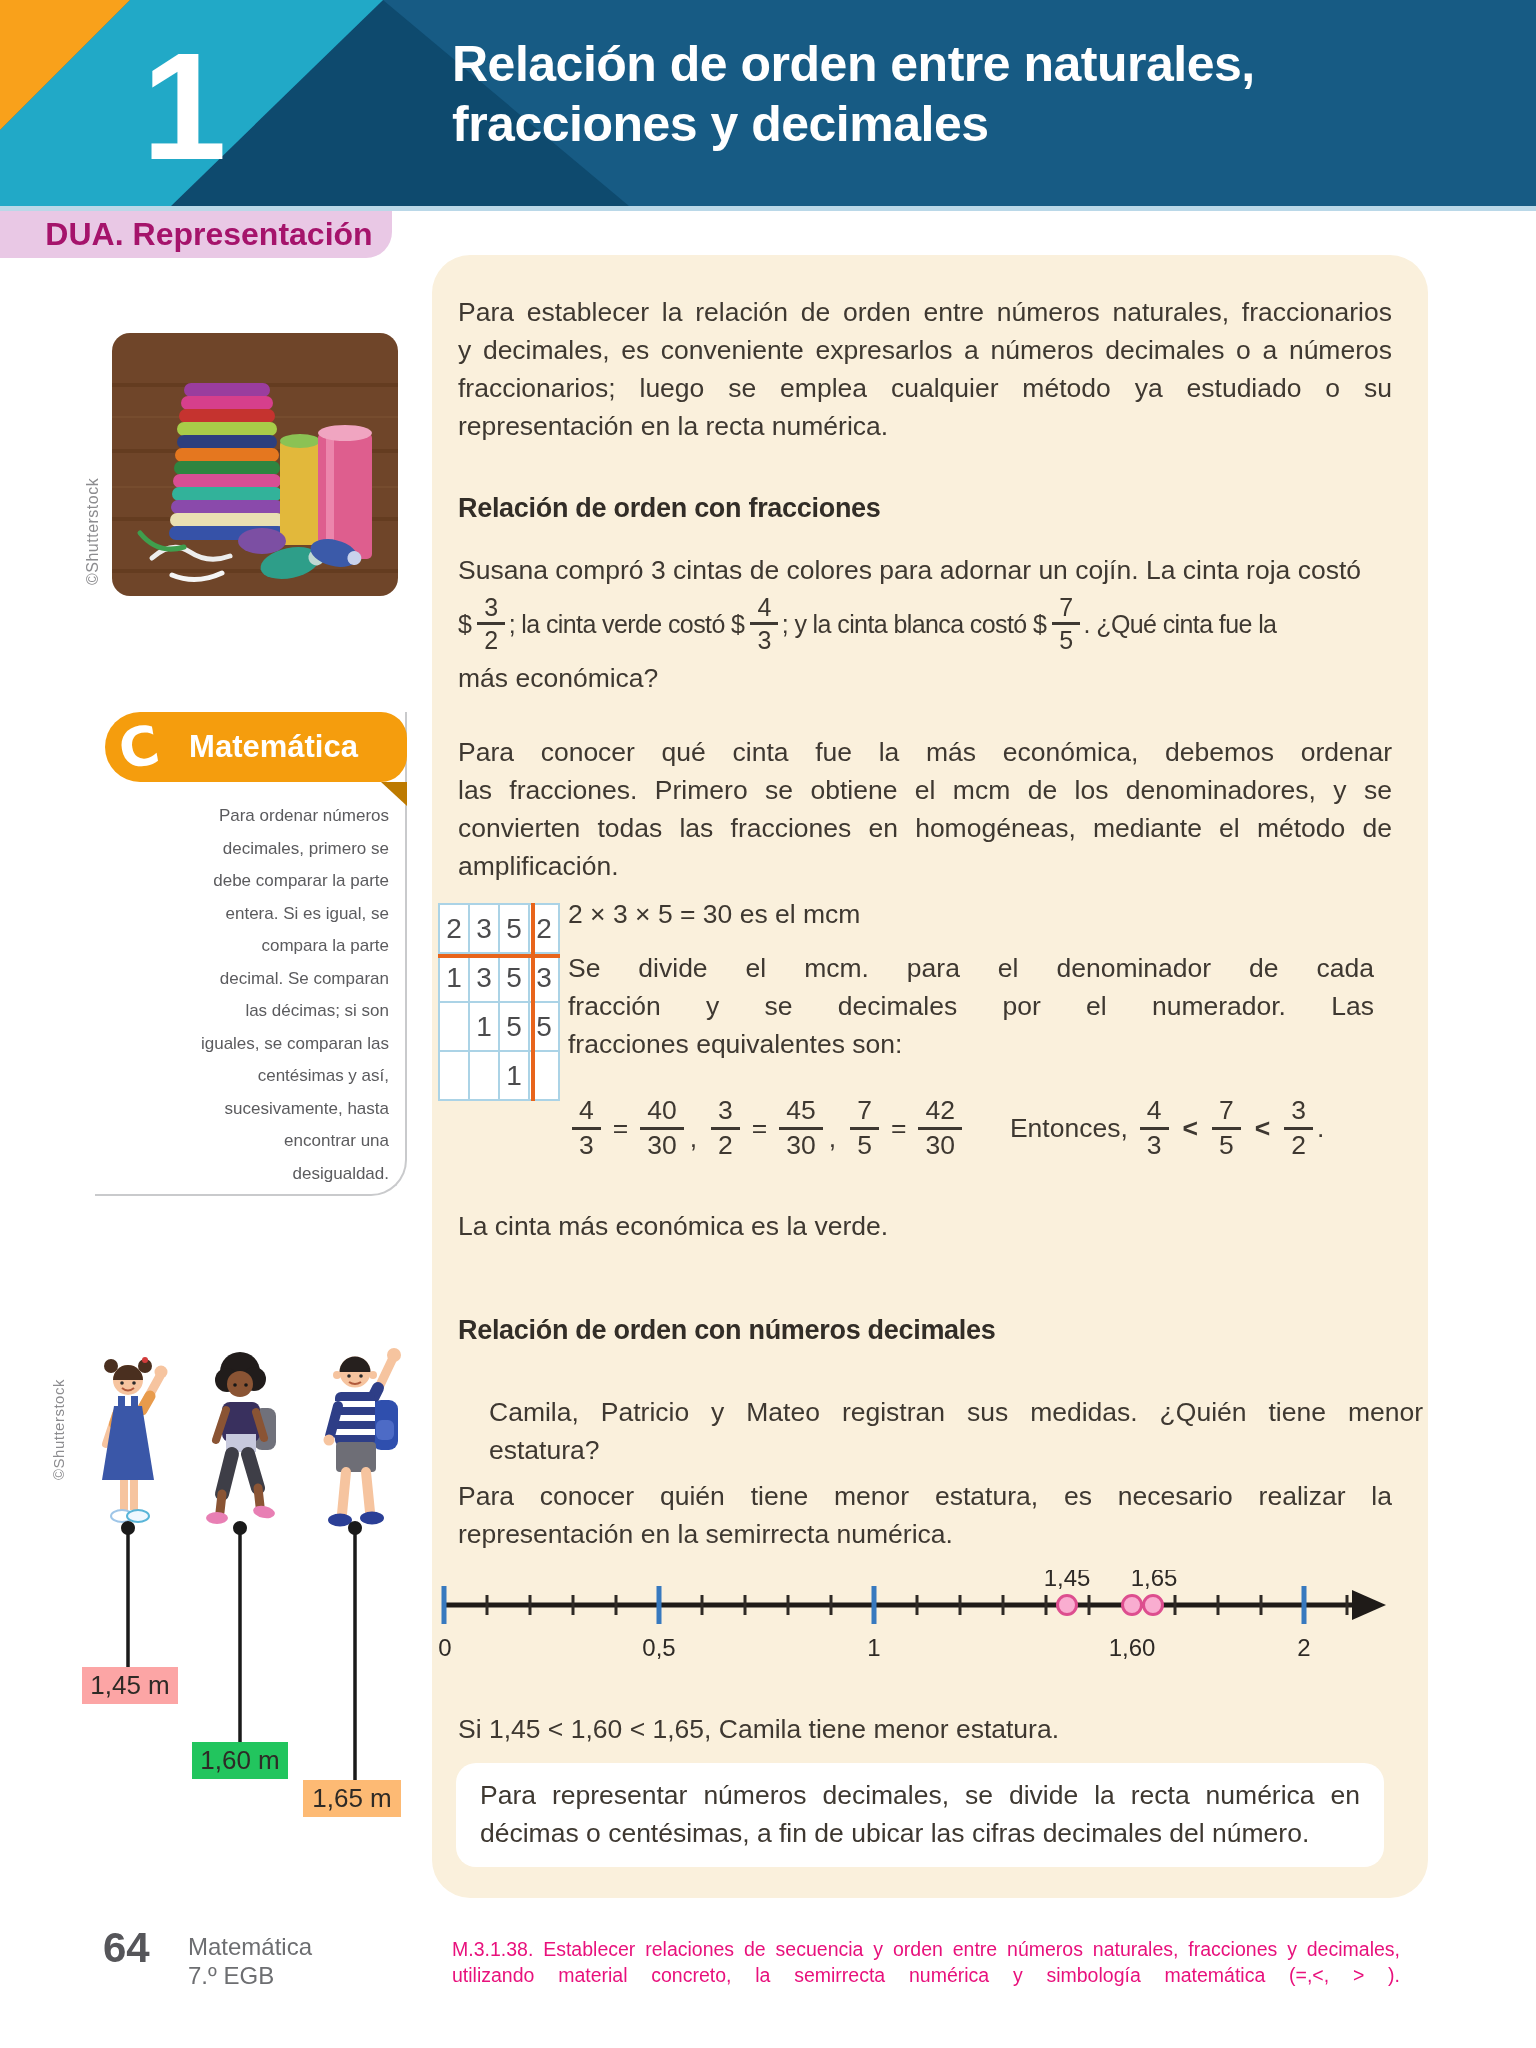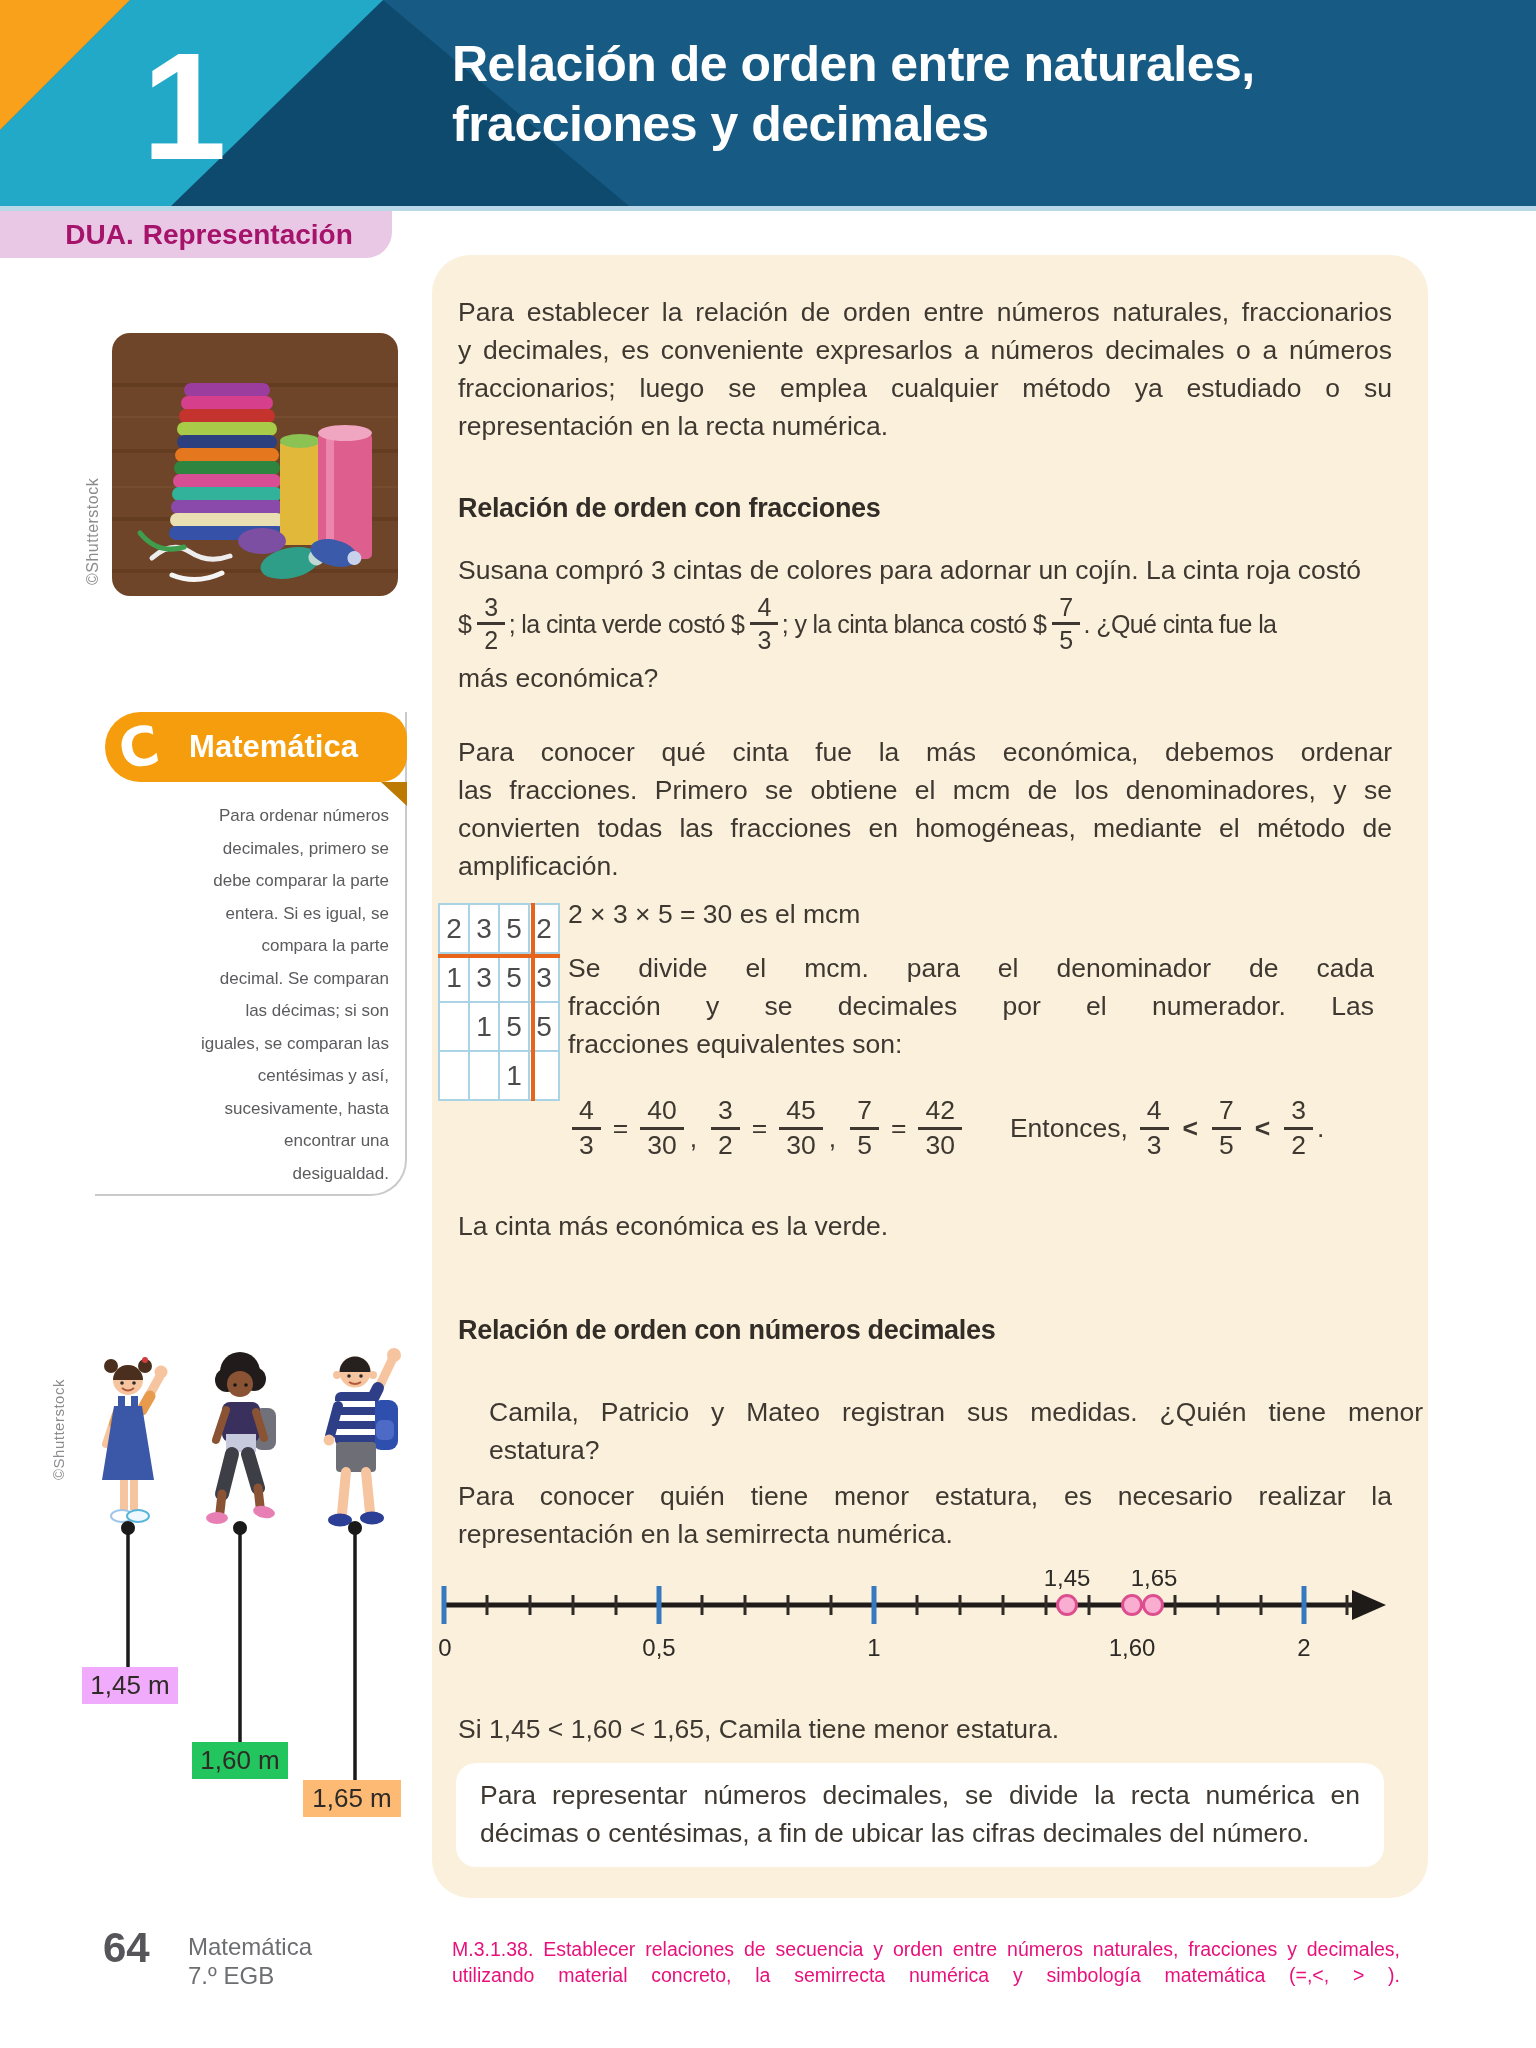--- a/index.html
+++ b/index.html
@@ -7,21 +7,21 @@
   .page{position:relative;width:1536px;height:2048px;background:#ffffff;overflow:hidden;}
 
   
   .header{position:absolute;left:0;top:0;width:1536px;height:206px;background:#175B84;}
   .header svg{position:absolute;left:0;top:0;}
   .unit-number{position:absolute;left:142px;top:30px;font-size:152px;font-weight:600;color:#fff;line-height:1;}
   .unit-title{position:absolute;left:452px;top:34px;color:#fff;font-weight:700;font-size:50px;line-height:60px;letter-spacing:-0.5px;}
   .strip{position:absolute;left:0;top:206px;width:1536px;height:5px;background:#BAD8E8;}
   .dua{position:absolute;left:0;top:211px;width:392px;height:47px;background:#E9C8E5;border-radius:0 0 26px 0;
        display:flex;align-items:center;justify-content:center;padding-left:26px;box-sizing:border-box;
-       color:#A5136B;font-size:28px;font-weight:700;}
+       color:#A5136B;font-size:32px;font-weight:700;}
   .dua .rest{margin-left:9px;}
 
   
   .photo{position:absolute;left:112px;top:333px;width:286px;height:263px;border-radius:18px;overflow:hidden;}
   .credit{position:absolute;color:#8C8C8F;font-size:16px;transform:rotate(-90deg);transform-origin:0 0;letter-spacing:.5px;}
   #credit1{left:84px;top:585px;}
   #credit2{left:50px;top:1480px;font-size:15px;}
 
   .matebox{position:absolute;left:95px;top:712px;width:312px;height:484px;box-sizing:border-box;
            border-right:2px solid #C9CACC;border-bottom:2px solid #C9CACC;border-radius:0 0 36px 0;}
@@ -59,21 +59,21 @@
   .entonces{margin-left:44px;margin-right:8px;}
 
   .note{position:absolute;left:24px;top:1508px;width:928px;height:104px;background:#fff;border-radius:20px;
         box-sizing:border-box;padding:13px 24px;}
 
   
   .kids{position:absolute;left:78px;top:1328px;}
   .linesvg{position:absolute;left:60px;top:1510px;}
   .hl{position:absolute;width:96px;height:37px;display:flex;align-items:center;justify-content:center;
       font-size:26px;color:#2E2A26;}
-  #hl1{left:82px;top:1667px;background:#f0abfc;}
+  #hl1{left:82px;top:1667px;background:#fca5a5;}
   #hl2{left:192px;top:1742px;background:#22c55e;}
   #hl3{left:303px;top:1780px;background:#fdba74;width:98px;}
 
   
   .pageno{position:absolute;left:103px;top:1924px;font-size:42px;font-weight:700;color:#56565A;}
   .subj{position:absolute;left:188px;top:1932px;font-size:24px;color:#6D6E71;line-height:29px;}
   .std{position:absolute;left:452px;top:1936px;width:948px;font-size:19.5px;line-height:26px;color:#E8117C;}
 </style>
 </head>
 <body>

